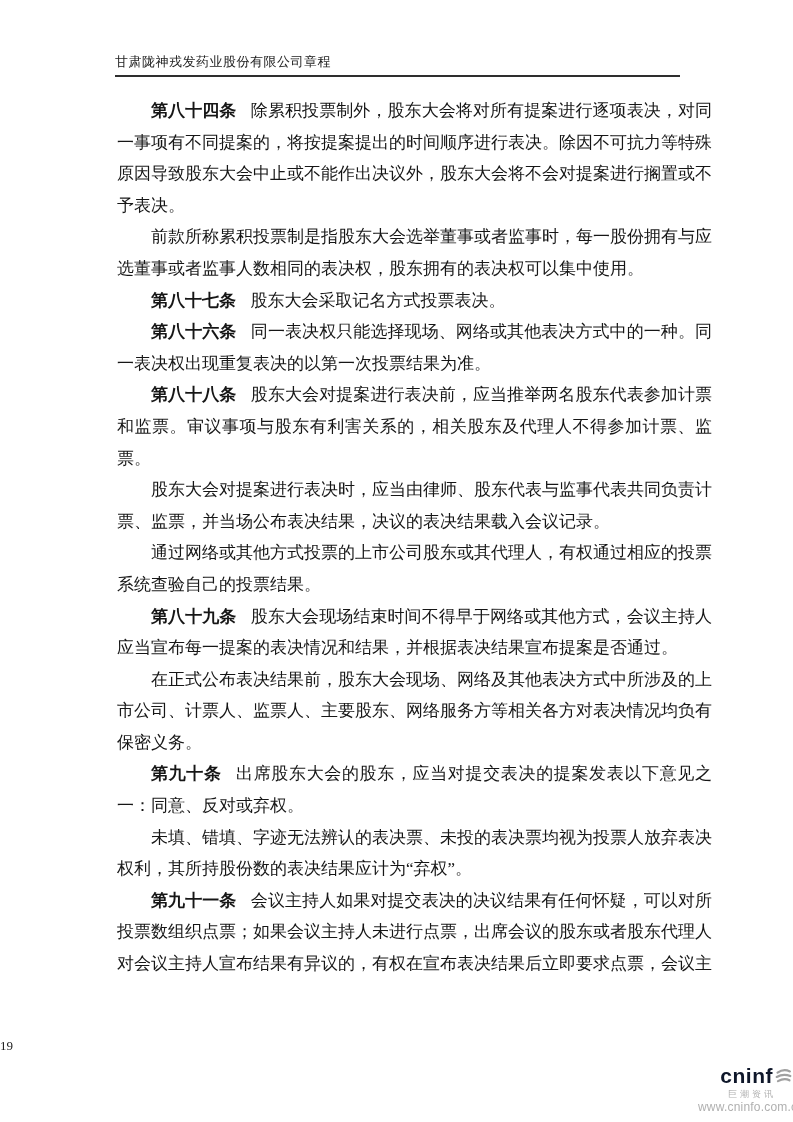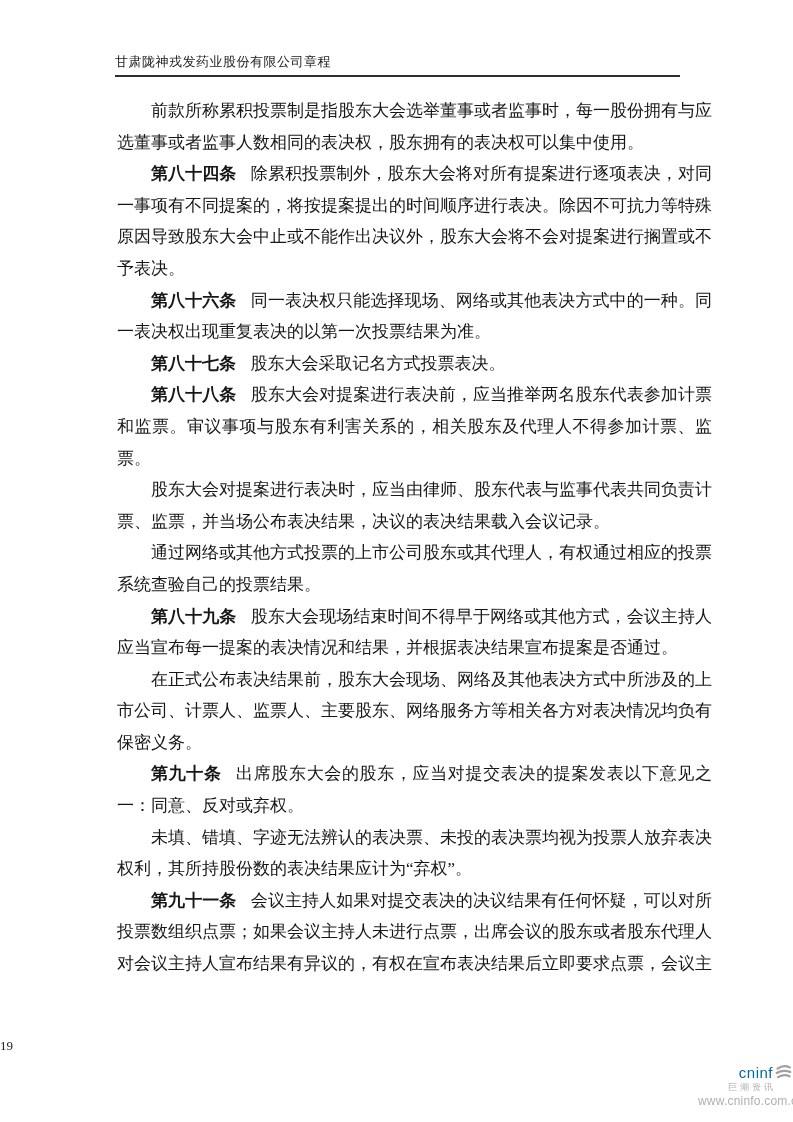--- a/index.html
+++ b/index.html
@@ -66,24 +66,24 @@
     line-height: 1.15;
     user-select: none;
   }
   .wm-top {
     display: flex;
     align-items: center;
     justify-content: flex-end;
     gap: 2px;
   }
   .wm-brand {
-    font-weight: normal;
-    font-size: 15px;
+    font-weight: bold;
+    font-size: 21px;
     letter-spacing: 0.5px;
-    color: #0369a1;
+    color: #0f172a;
   }
   .wm-swirl { width: 17px; height: 17px; display: block; }
   .wm-cn {
     font-size: 9px;
     letter-spacing: 3px;
     color: #b0b0b0;
     padding-right: 16px;
     margin-top: 1px;
   }
   .wm-url {
@@ -97,30 +97,30 @@
 <body>
 
 <div class="page">
 
   <div class="doc-header">
     <span>甘肃陇神戎发药业股份有限公司章程</span>
   </div>
 
   <div class="doc-body">
     <p>
+      <span class="lead">第八十四条</span><span>除累积投票制外，股东大会将对所有提案进行逐项表决，对同一事项有不同提案的，将按提案提出的时间顺序进行表决。除因不可抗力等特殊原因导致股东大会中止或不能作出决议外，股东大会将不会对提案进行搁置或不予表决。</span>
+    </p>
+    <p>
       <span>前款所称累积投票制是指股东大会选举董事或者监事时，每一股份拥有与应选董事或者监事人数相同的表决权，股东拥有的表决权可以集中使用。</span>
     </p>
     <p>
-      <span class="lead">第八十四条</span><span>除累积投票制外，股东大会将对所有提案进行逐项表决，对同一事项有不同提案的，将按提案提出的时间顺序进行表决。除因不可抗力等特殊原因导致股东大会中止或不能作出决议外，股东大会将不会对提案进行搁置或不予表决。</span>
+      <span class="lead">第八十七条</span><span>股东大会采取记名方式投票表决。</span>
     </p>
     <p>
       <span class="lead">第八十六条</span><span>同一表决权只能选择现场、网络或其他表决方式中的一种。同一表决权出现重复表决的以第一次投票结果为准。</span>
-    </p>
-    <p>
-      <span class="lead">第八十七条</span><span>股东大会采取记名方式投票表决。</span>
     </p>
     <p>
       <span class="lead">第八十八条</span><span>股东大会对提案进行表决前，应当推举两名股东代表参加计票和监票。审议事项与股东有利害关系的，相关股东及代理人不得参加计票、监票。</span>
     </p>
     <p>
       <span>股东大会对提案进行表决时，应当由律师、股东代表与监事代表共同负责计票、监票，并当场公布表决结果，决议的表决结果载入会议记录。</span>
     </p>
     <p>
       <span>通过网络或其他方式投票的上市公司股东或其代理人，有权通过相应的投票系统查验自己的投票结果。</span>
     </p>

